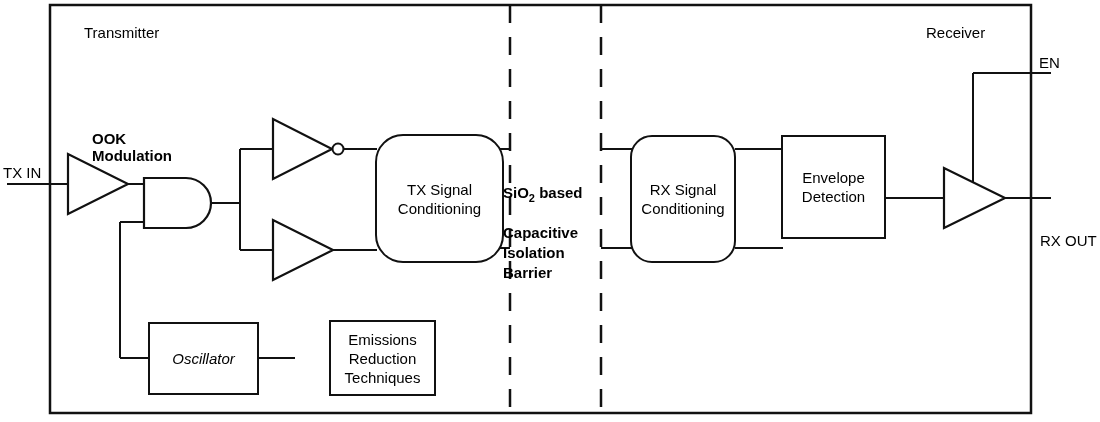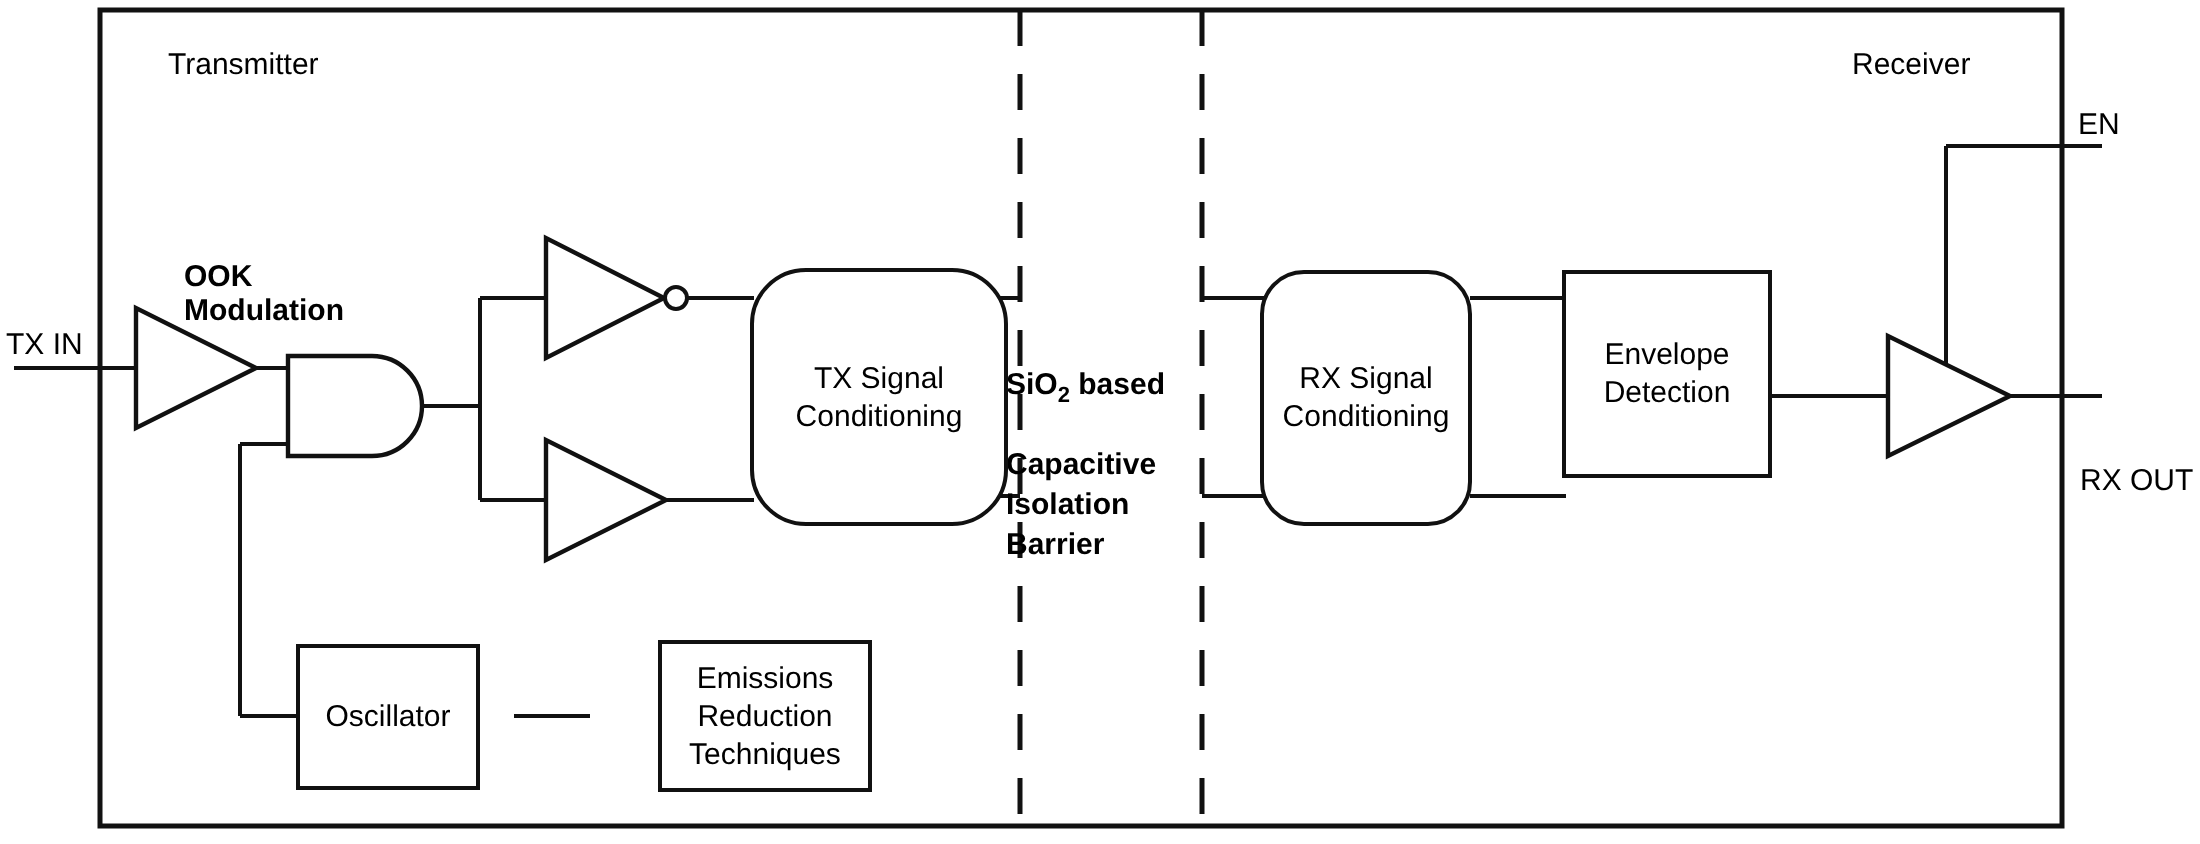--- a/index.html
+++ b/index.html
@@ -119,21 +119,21 @@
   <div class="block" style="left:630px; top:135px; width:106px; height:128px;border-radius:22px;">
     <span>RX Signal
 Conditioning</span>
   </div>
 
   <div class="block" style="left:781px; top:135px; width:105px; height:104px;">
     <span>Envelope
 Detection</span>
   </div>
 
-  <div class="block" style="left:148px; top:322px; width:92px; height:73px;">
+  <div class="block" style="left:148px; top:322px; width:111px; height:73px;font-style:italic;">
     <span>Oscillator</span>
   </div>
 
   <div class="block" style="left:293px; top:320px; width:107px; height:76px;margin-left:36px;">
     <span>Emissions
 Reduction
 Techniques</span>
   </div>
 
 </div>

